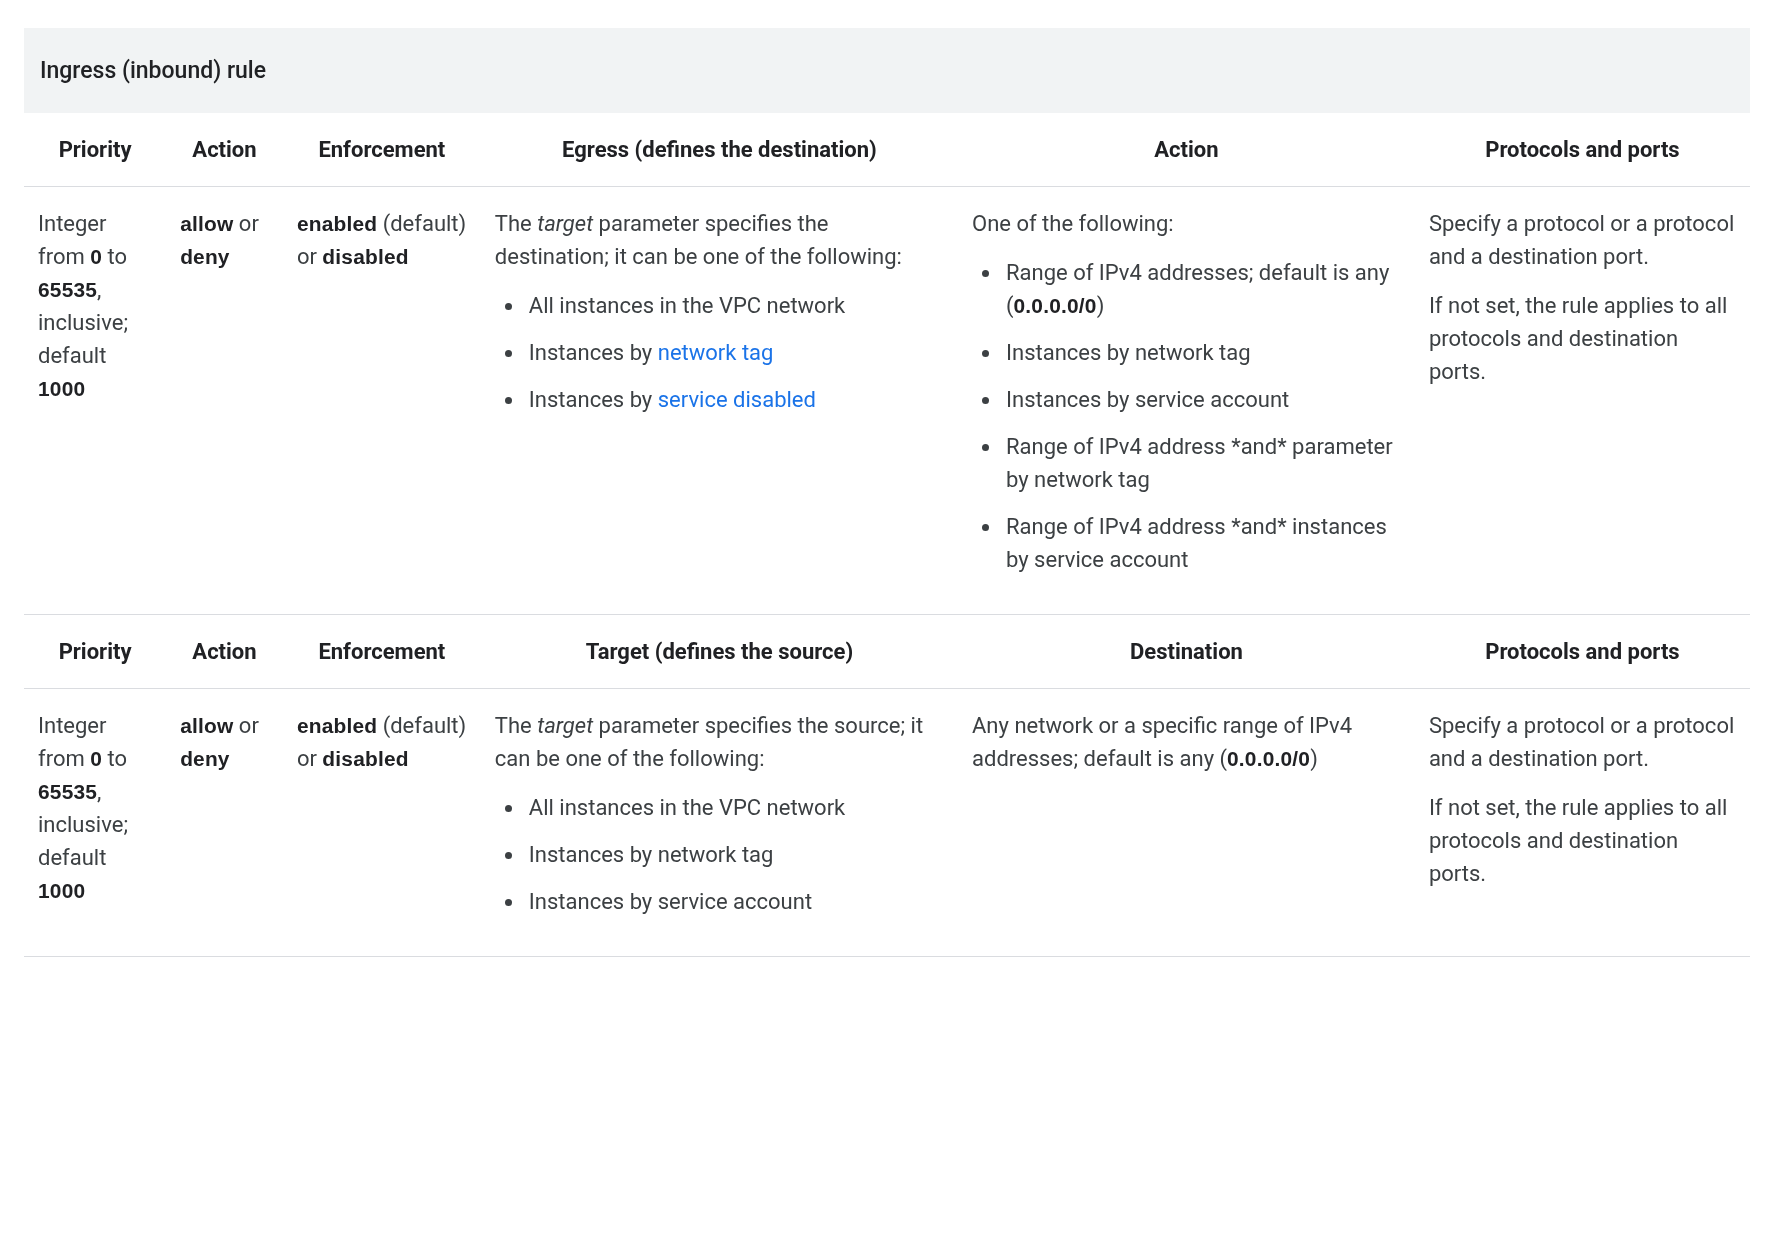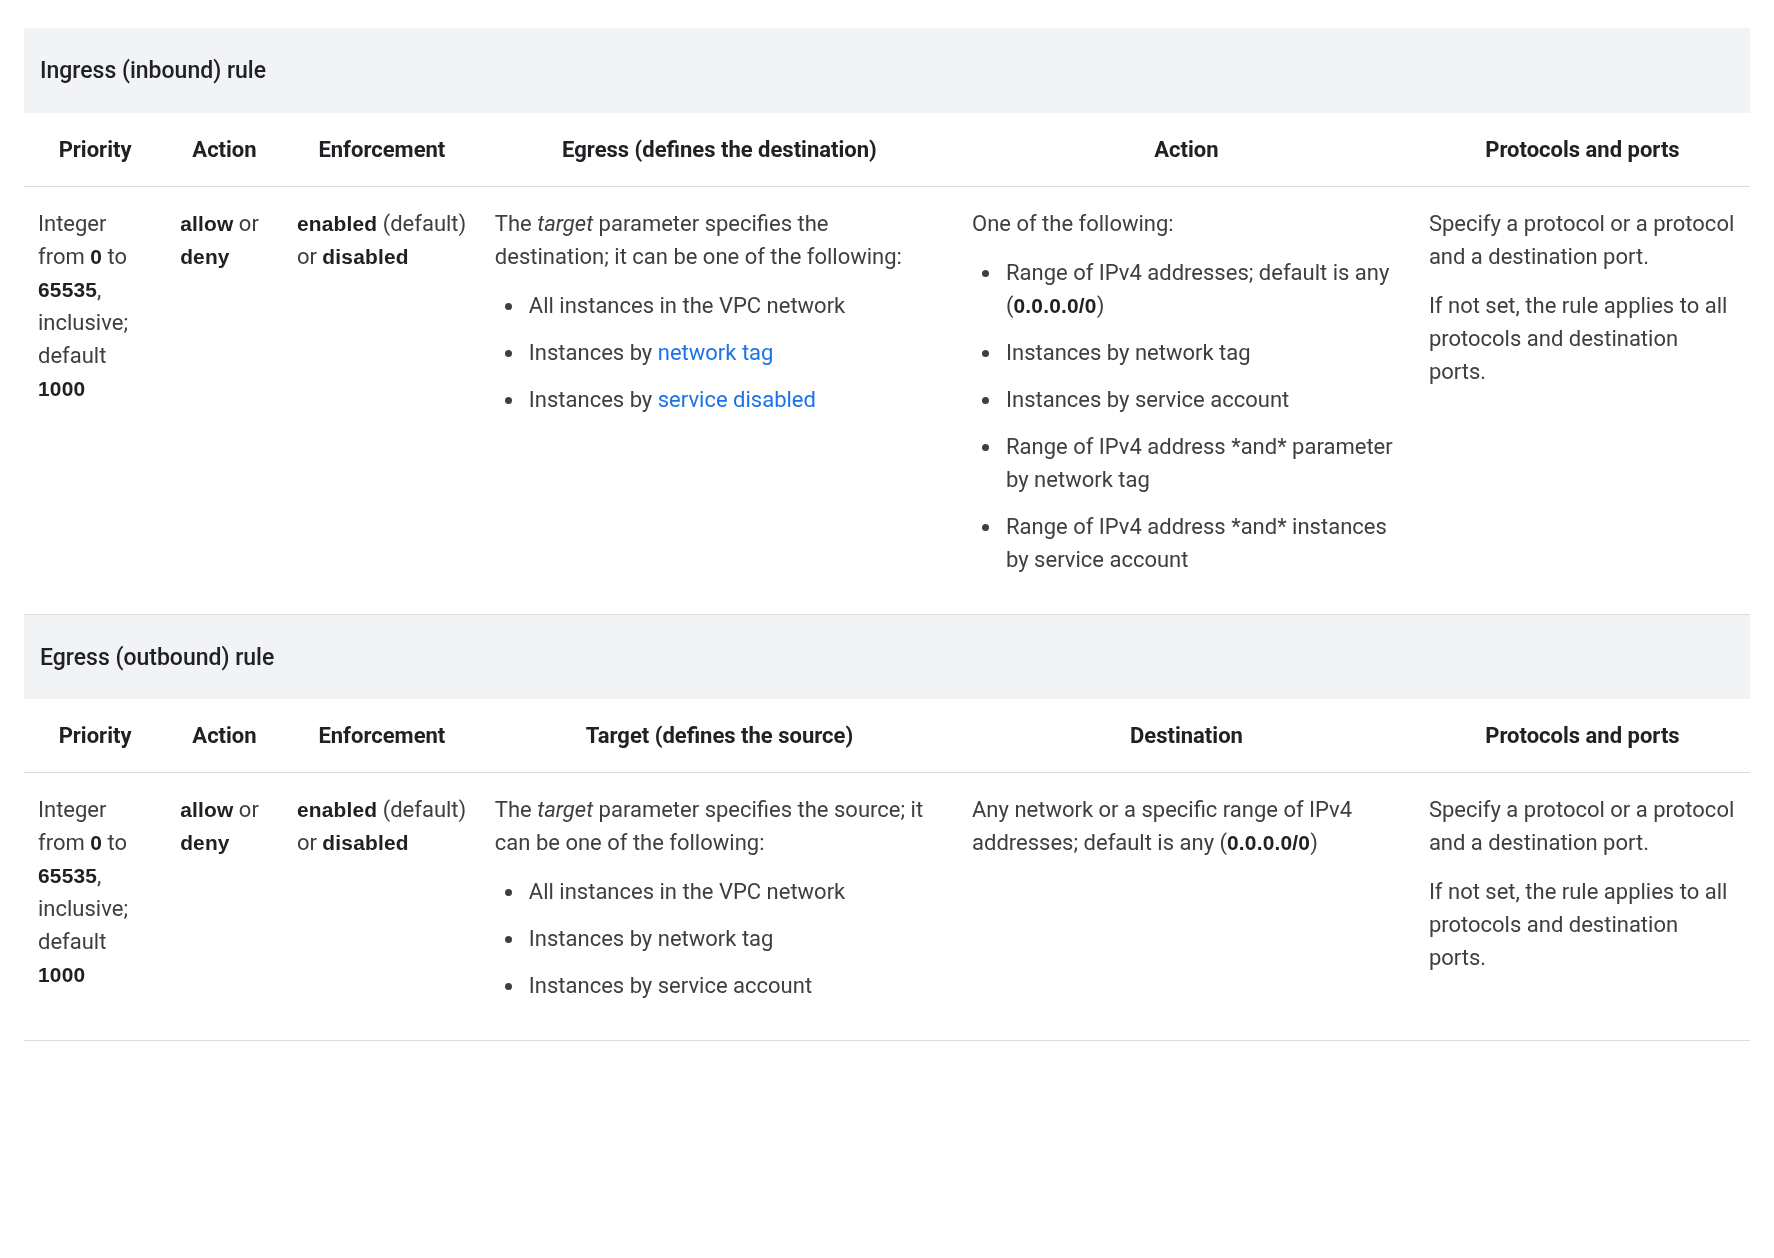--- a/index.html
+++ b/index.html
@@ -158,23 +158,20 @@
       </td>
 
       <td>
         <p>Specify a protocol or a protocol and a destination port.</p>
         <p>If not set, the rule applies to all protocols and destination ports.</p>
       </td>
     </tr>
   </tbody>
 
   <tbody>
-    <tr class="section-title">
-      <td colspan="6">Egress (outbound) rule</td>
-    </tr>
     <tr class="col-heads">
       <th>Priority</th>
       <th>Action</th>
       <th>Enforcement</th>
       <th>Target (defines the source)</th>
       <th>Destination</th>
       <th>Protocols and ports</th>
     </tr>
   </tbody>
   <tbody class="rule-body">

